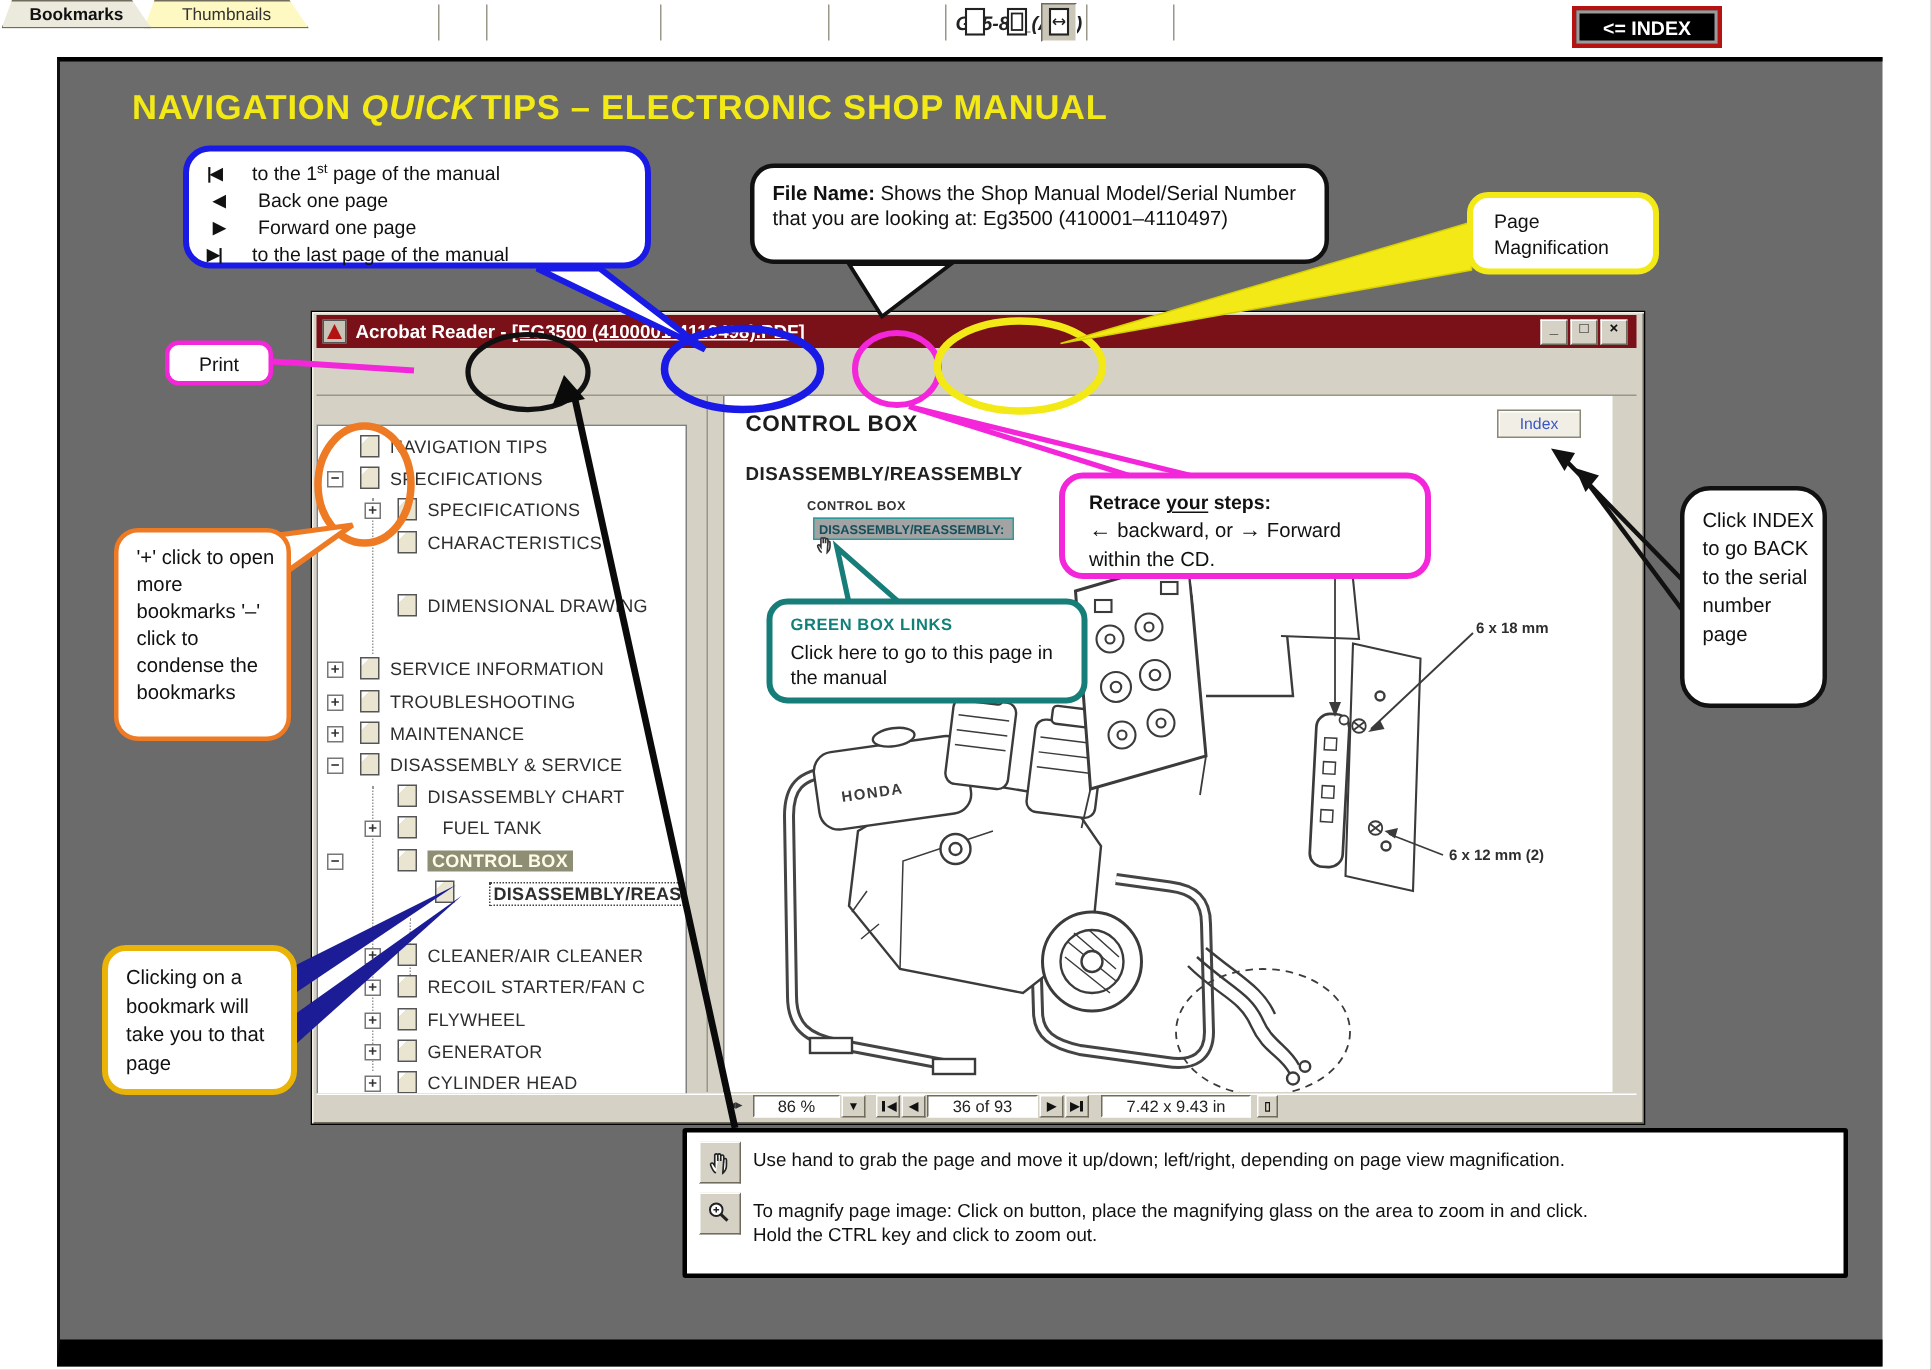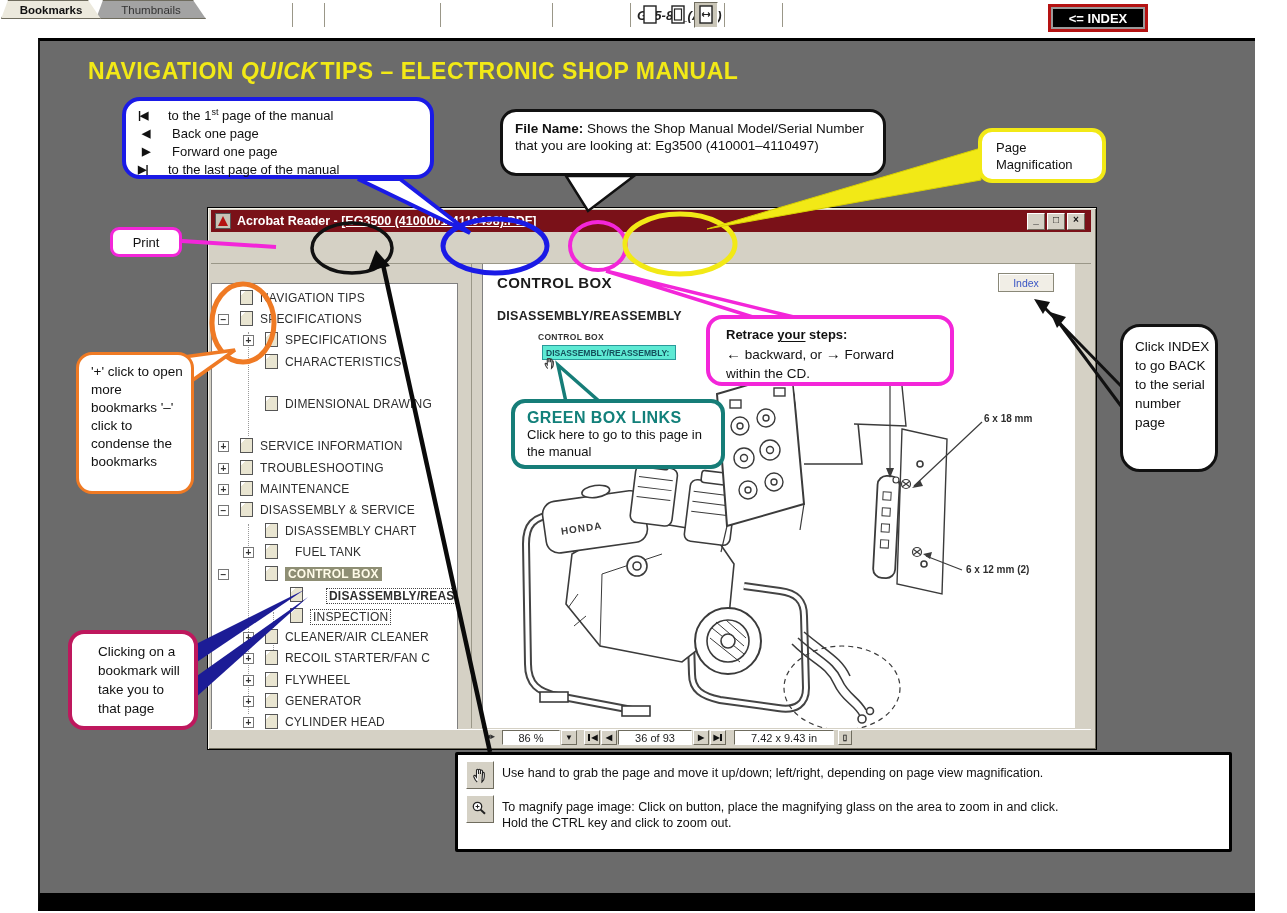--- a/index.html
+++ b/index.html
@@ -34,21 +34,21 @@
   .tri.dim{color:#a7a493;}
   .tri-big{font-size:15px;}
   .bar{display:inline-block;width:2px;height:11px;background:#111;vertical-align:middle;margin:0 1px;}
   .viewbtn{position:absolute;top:2px;width:24px;height:26px;display:flex;align-items:center;justify-content:center;}
   .viewbtn.pressed{border:1px solid;border-color:#6f6c5e #fff #fff #6f6c5e;background:#cac6b8;box-sizing:border-box;}
   
   #tabrow{left:211px;top:264px;width:260px;height:19px;background:#d5d1c5;z-index:2;}
   .tab{position:absolute;top:0;height:19px;font-size:11.5px;display:flex;align-items:center;justify-content:center;
        border:1px solid #6f6c5e;box-sizing:border-box;clip-path:polygon(0 100%,7px 0,calc(100% - 13px) 0,100% 100%);}
   #tab-bookmarks{left:1px;width:100px;background:#ece9dd;font-weight:bold;z-index:3;}
-  #tab-thumbnails{left:96px;width:110px;background:#a3a3a3;color:#333;z-index:2;}
+  #tab-thumbnails{left:96px;width:110px;background:#fef9c3;color:#333;z-index:2;}
   #tab-overflow{left:246px;top:1px;width:13px;height:16px;font-size:8px;}
   #bm-panel{left:211px;top:283px;width:245px;height:445px;background:#fff;border:1px solid #808080;overflow:hidden;z-index:2;}
   .bm-row{position:absolute;left:0;width:100%;height:20px;}
   .bm-toggle{position:absolute;top:5px;width:11px;height:11px;background:#fff;border:1px solid #777;
              font-size:10px;font-weight:bold;line-height:9px;text-align:center;color:#333;box-sizing:border-box;}
   .bm-icon{position:absolute;top:2px;width:13px;height:15px;background:linear-gradient(135deg,#fff 3.5px,#e9e5d1 3.5px);border:1px solid #555;box-sizing:border-box;}
   .bm-label{position:absolute;top:3px;font-size:12px;color:#2e2e2e;white-space:nowrap;letter-spacing:.2px;}
   .bm-label.sel{background:#8e8e74;color:#fffbe8;font-weight:bold;padding:0 3px;}
   .bm-label.boxed{border:1px dotted #444;padding:0 2px;overflow:hidden;}
   .bm-label.bold{font-weight:bold;}
@@ -57,47 +57,47 @@
   .sb-btn{position:absolute;width:15px;height:15px;background:#d5d1c5;border:1px solid;border-color:#fff #6f6c5e #6f6c5e #fff;
           font-size:7px;line-height:13px;text-align:center;color:#333;box-sizing:border-box;}
   .sb-track{position:absolute;background:#efede4;}
   .sb-thumb{position:absolute;background:#d5d1c5;border:1px solid;border-color:#fff #6f6c5e #6f6c5e #fff;box-sizing:border-box;}
   #splitter{left:471px;top:264px;width:11px;height:464px;background:#d5d1c5;border-left:1px solid #9a9788;z-index:2;}
   
   #pagearea{left:482px;top:264px;width:592px;height:464px;background:#fff;border-left:1px solid #808080;overflow:hidden;z-index:2;}
   #pg-heading{left:497px;top:274px;font-size:15px;font-weight:bold;color:#1c1c1c;letter-spacing:.4px;z-index:4;}
   #pg-subheading{left:497px;top:309px;font-size:12.5px;font-weight:bold;color:#222;letter-spacing:.3px;z-index:4;}
   #pg-smalllabel{left:538px;top:332px;font-size:8.5px;font-weight:bold;color:#333;letter-spacing:.3px;z-index:4;}
-  #pg-link{left:542px;top:345px;width:134px;height:15px;background:#5eead4;border:1.5px solid #2a9a9a;box-sizing:border-box;
+  #pg-link{left:542px;top:345px;width:134px;height:15px;background:#a3a3a3;border:1.5px solid #2a9a9a;box-sizing:border-box;
            font-size:8.5px;font-weight:bold;color:#14505c;display:flex;align-items:center;padding-left:3px;z-index:4;cursor:pointer;}
   #pg-index-btn{left:998px;top:273px;width:56px;height:19px;background:#f1eee6;border:1px solid #8a8878;box-shadow:inset 1px 1px 0 #fff;
            box-sizing:border-box;font-size:10.5px;color:#3a56c4;display:flex;align-items:center;justify-content:center;z-index:4;cursor:pointer;}
   #hand-cursor{left:543px;top:356px;z-index:26;}
   
   #statusbar{left:211px;top:729px;width:880px;height:18px;background:#d5d1c5;border-top:1px solid #fff;z-index:2;font-size:11px;}
   .status-box{position:absolute;top:1px;height:15px;background:#fff;border:1px solid;border-color:#6f6c5e #fff #fff #6f6c5e;
               box-sizing:border-box;display:flex;align-items:center;justify-content:center;font-size:11px;color:#222;}
   .status-btn{position:absolute;top:1px;width:16px;height:15px;background:#d5d1c5;border:1px solid;border-color:#fff #6f6c5e #6f6c5e #fff;
               box-sizing:border-box;font-size:8px;line-height:13px;text-align:center;color:#111;font-weight:bold;}
   
   .callout{position:absolute;background:#fff;z-index:30;color:#111;box-sizing:border-box;}
   #co-nav{left:122px;top:97px;width:312px;height:82px;border:4px solid #1a1ae6;border-radius:18px;padding:5px 10px 0 12px;font-size:13px;}
   #co-nav .row{height:18px;display:flex;align-items:center;}
   #co-nav .g{width:30px;font-size:11px;font-weight:bold;letter-spacing:-1px;}
   #co-file{left:500px;top:109px;width:386px;height:67px;border:3px solid #111;border-radius:16px;padding:8px 12px;font-size:13.5px;line-height:17px;}
   #co-mag{left:978px;top:128px;width:128px;height:55px;border:4px solid #f2e916;border-radius:14px;padding:7px 0 0 14px;font-size:13px;line-height:17px;}
   #co-print{left:110px;top:227px;width:72px;height:30px;border:3px solid #f326d9;border-radius:9px;display:flex;align-items:center;justify-content:center;font-size:13px;}
   #co-expand{left:76px;top:352px;width:118px;height:142px;border:3.5px solid #ef7a24;border-radius:16px;padding:8px 6px 0 12px;font-size:13.5px;line-height:18px;}
-  #co-bmclick{left:68px;top:630px;width:130px;height:100px;border:4px solid #be185d;border-radius:16px;padding:8px 4px 0 26px;font-size:13.5px;line-height:19px;}
+  #co-bmclick{left:68px;top:630px;width:130px;height:100px;border:4px solid #eab308;border-radius:16px;padding:8px 4px 0 12px;font-size:13.5px;line-height:19px;}
   #co-retrace{left:706px;top:315px;width:248px;height:71px;border:4px solid #f326d9;border-radius:16px;padding:6px 0 0 16px;font-size:13.5px;line-height:19px;}
   #co-retrace .t{font-size:13px;font-weight:bold;}
   #co-retrace .t u{text-underline-offset:2px;}
   #co-retrace .ar{font-weight:bold;font-size:15px;}
   #co-green{left:511px;top:399px;width:214px;height:70px;border:4px solid #167d78;border-radius:14px;padding:6px 0 0 12px;font-size:13px;line-height:17px;}
-  #co-green .t{font-size:16px;font-weight:bold;color:#12807a;letter-spacing:.4px;}
+  #co-green .t{font-size:11px;font-weight:bold;color:#12807a;letter-spacing:.4px;}
   #co-index{left:1120px;top:324px;width:98px;height:148px;border:3px solid #111;border-radius:20px;padding:10px 4px 0 12px;font-size:13.5px;line-height:19px;}
   #co-bottom{left:455px;top:752px;width:777px;height:100px;border:3px solid #000;border-radius:2px;background:#fff;z-index:30;}
   #co-bottom .toolico{position:absolute;left:8px;width:26px;height:26px;background:#d5d1c5;border:1px solid;border-color:#fff #6f6c5e #6f6c5e #fff;
        display:flex;align-items:center;justify-content:center;}
   #co-bottom .txt{position:absolute;left:44px;font-size:12.5px;line-height:16px;color:#111;}
   
   #overlay{left:0;top:0;width:1287px;height:913px;z-index:25;pointer-events:none;}
 </style>
 </head>
 <body>
@@ -301,24 +301,20 @@
         <span class="bm-label" style="left: 83px;">FUEL TANK</span>
       </div>
       <div class="bm-row" style="top: 279.6px;">
         <span class="bm-toggle" style="left: 6px;">−</span>
         <span class="bm-icon" style="left: 53px;"></span>
         <span class="bm-label sel" style="left: 73px;">CONTROL BOX</span>
       </div>
       <div class="bm-row" style="top: 300.8px;">
         <span class="bm-icon" style="left: 78px;"></span>
         <span class="bm-label boxed bold" style="left: 114px; width: 150px;">DISASSEMBLY/REASS</span>
-      </div>
-      <div class="bm-row" style="top: 322px;">
-        <span class="bm-icon" style="left: 78px;"></span>
-        <span class="bm-label boxed" style="left: 98px;">INSPECTION</span>
       </div>
       <div class="bm-row" style="top: 343.2px;">
         <span class="bm-toggle" style="left: 31px;">+</span>
         <span class="bm-icon" style="left: 53px;"></span>
         <span class="bm-label" style="left: 73px;">CLEANER/AIR CLEANER</span>
       </div>
       <div class="bm-row" style="top: 364.4px;">
         <span class="bm-toggle" style="left: 31px;">+</span>
         <span class="bm-icon" style="left: 53px;"></span>
         <span class="bm-label" style="left: 73px;">RECOIL STARTER/FAN C</span>

